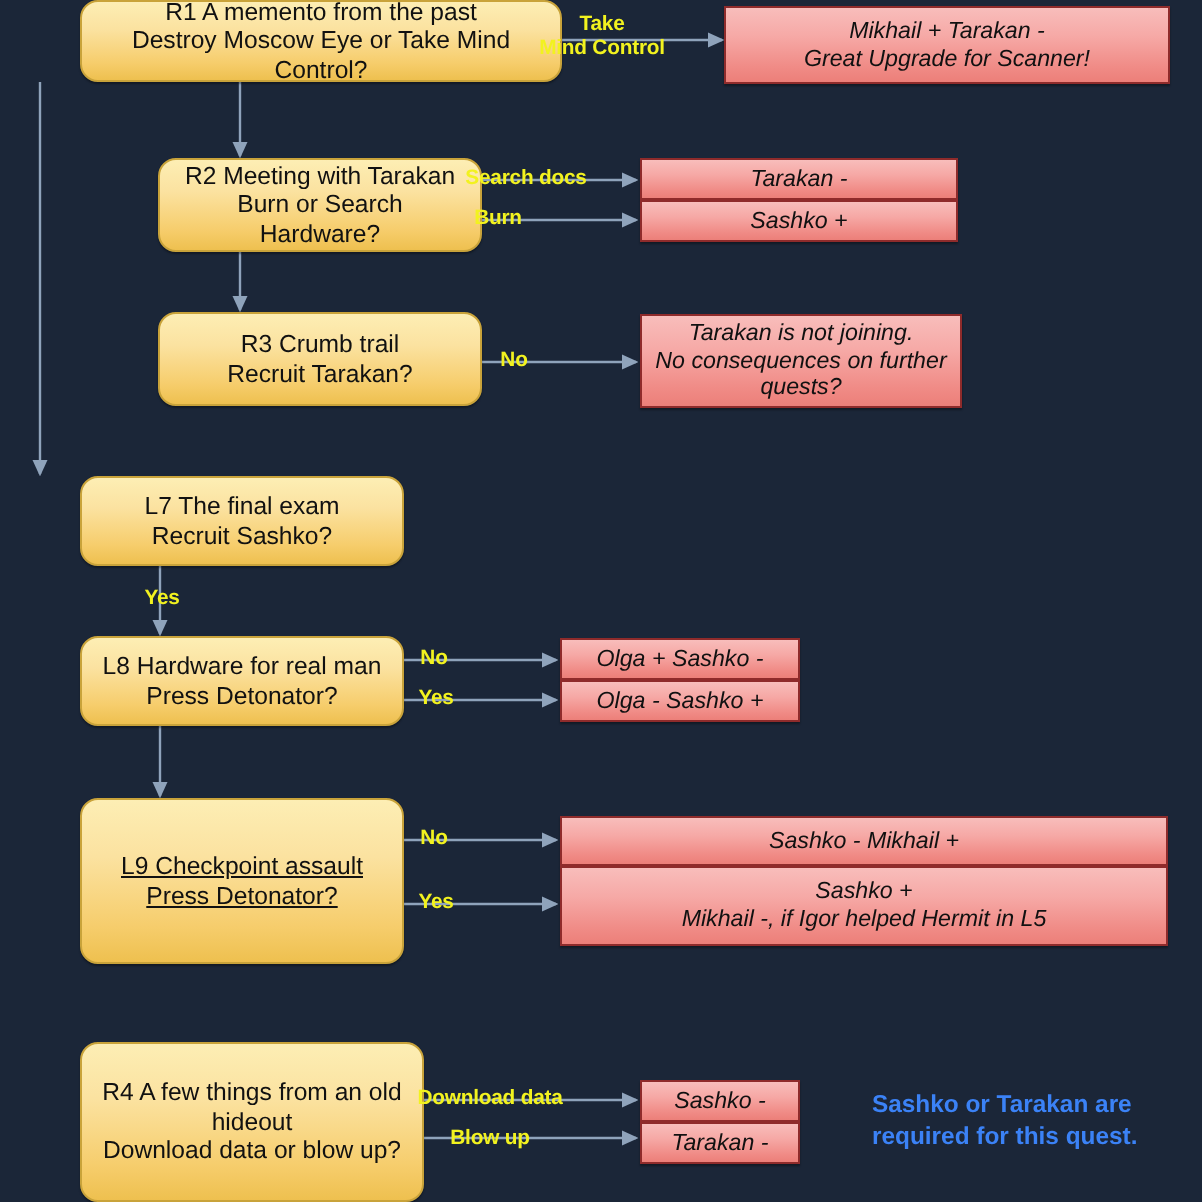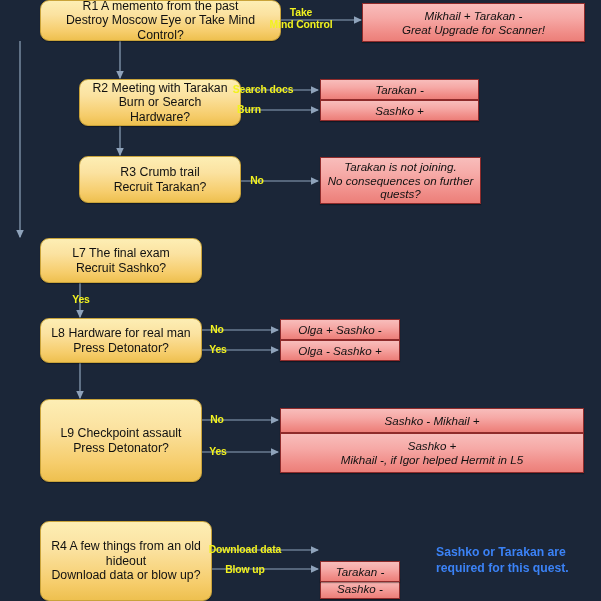--- a/index.html
+++ b/index.html
@@ -114,21 +114,21 @@
 
   <div class="node dec" style="left:39px;top:156px;width:162px;height:47px;">R3 Crumb trail
 Recruit Tarakan?</div>
 
   <div class="node dec" style="left:0px;top:238px;width:162px;height:45px;">L7 The final exam
 Recruit Sashko?</div>
 
   <div class="node dec" style="left:0px;top:318px;width:162px;height:45px;">L8 Hardware for real man
 Press Detonator?</div>
 
-  <div class="node dec" style="left:0px;top:399px;width:162px;height:83px;">L9 Checkpoint assault
+  <div class="node dec" style="left:0px;top:399px;width:162px;height:83px;text-decoration:underline;">L9 Checkpoint assault
 Press Detonator?</div>
 
   <div class="node dec" style="left:0px;top:521px;width:172px;height:80px;">R4 A few things from an old hideout
 Download data or blow up?</div>
 
   <div class="node out" style="left:362px;top:3px;width:223px;height:39px;">Mikhail + Tarakan -
 Great Upgrade for Scanner!</div>
 
   <div class="node out" style="left:320px;top:79px;width:159px;height:21px;">Tarakan -</div>
 
@@ -139,21 +139,21 @@
 
   <div class="node out" style="left:280px;top:319px;width:120px;height:21px;">Olga + Sashko -</div>
 
   <div class="node out" style="left:280px;top:408px;width:304px;height:25px;">Sashko - Mikhail +</div>
 
   <div class="node out" style="left:280px;top:340px;width:120px;height:21px;">Olga - Sashko +</div>
 
   <div class="node out" style="left:280px;top:433px;width:304px;height:40px;">Sashko +
 Mikhail -, if Igor helped Hermit in L5</div>
 
-  <div class="node out" style="left:320px;top:540px;width:80px;height:21px;margin-top:38px;">Sashko -</div>
+  <div class="node out" style="left:320px;top:540px;width:80px;height:21px;">Sashko -</div>
 
   <div class="node out" style="left:320px;top:561px;width:80px;height:21px;">Tarakan -</div>
 
   <div class="edge-label" style="left:262px;top:7px;width:78px;">Take
 Mind Control</div>
 
   <div class="edge-label" style="left:228px;top:84px;width:70px;">Search docs</div>
 
   <div class="edge-label" style="left:232px;top:104px;width:34px;">Burn</div>
 

